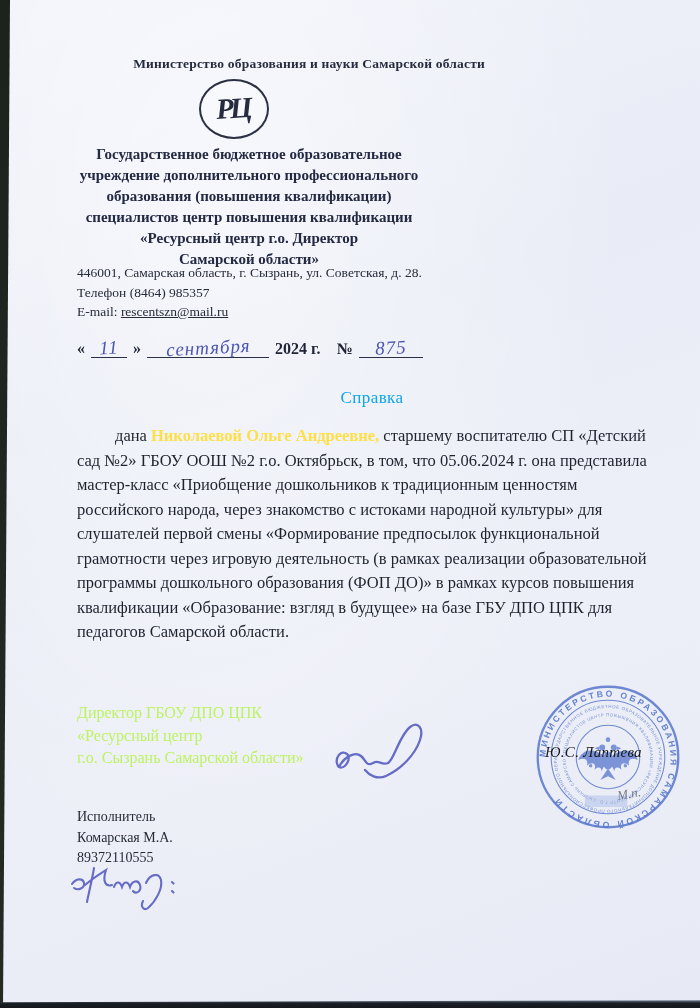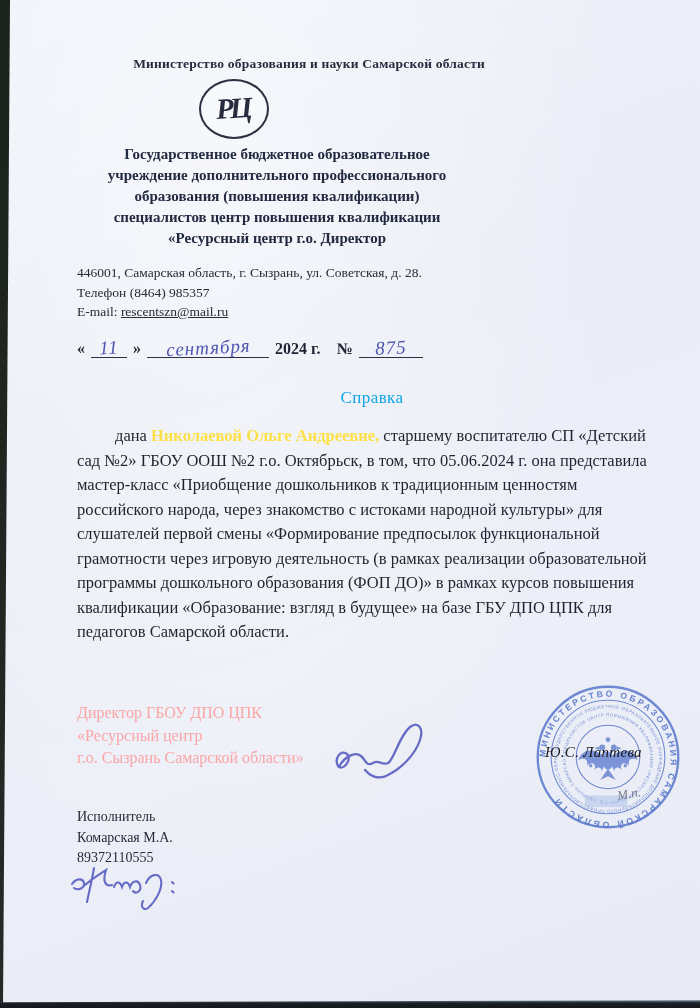--- a/index.html
+++ b/index.html
@@ -35,21 +35,21 @@
     left:199px;top:79px;width:66px;height:56px;
     border:2.5px solid #2b3142;border-radius:50%;
     display:flex;align-items:center;justify-content:center;
     color:#262c3e;background:rgba(255,255,255,.25);
   }
   .logo span{
     font-style:italic;font-weight:bold;font-size:29px;letter-spacing:-4px;
     transform:translate(-2px,-1px) rotate(-4deg);
   }
   .institution{
-    left:62px;top:144px;width:430px;text-align:center;
+    left:34px;top:144px;width:430px;text-align:center;
     font-size:15px;font-weight:bold;line-height:21px;color:#222941;
   }
   .contacts{
     left:77px;top:263px;width:430px;
     font-size:13.5px;line-height:19.5px;color:#262b39;
   }
   .contacts .email{ text-decoration:underline; }
   .dateline{
     left:77px;top:328px;width:420px;height:30px;
     font-size:16px;font-weight:bold;color:#1f2435;
@@ -70,21 +70,21 @@
     font-size:17px;font-weight:normal;letter-spacing:.4px;color:#0ea5e9;
   }
   .body-par{
     left:77px;top:424px;width:580px;
     font-size:16.5px;line-height:24.5px;color:#1e232e;
     text-indent:38px;text-align:left;
   }
   .body-par b{color:#fde047;}
   .director{
     left:77px;top:702px;width:300px;
-    font-size:16px;line-height:22.5px;color:#fca5a5;
+    font-size:16px;line-height:22.5px;color:#bef264;
   }
   .executor{
     left:77px;top:807px;width:300px;
     font-size:14px;line-height:20.5px;color:#262b36;
   }
   .sig-svg{pointer-events:none;}
   .stamp{left:531px;top:680px;width:154px;height:154px;opacity:.92;}
   .signer-name{
     left:545px;top:744px;font-size:15px;color:#15171c;z-index:6;
     letter-spacing:.3px;
@@ -108,20 +108,21 @@
   <div class="abs logo">
     <span>РЦ</span>
   </div>
 
   <div class="abs institution">
     <div>Государственное бюджетное образовательное</div>
     <div>учреждение дополнительного профессионального</div>
     <div>образования (повышения квалификации)</div>
     <div>специалистов центр повышения квалификации</div>
     <div>«Ресурсный центр г.о. Директор</div>
+    <div>Самарской области»</div>
   </div>
 
   <div class="abs contacts">
     <div>446001, Самарская область, г. Сызрань, ул. Советская, д. 28.</div>
     <div>Телефон (8464) 985357</div>
     <div><span>E-mail: </span><span class="email">rescentszn@mail.ru</span></div>
   </div>
 
   <div class="abs dateline">
     <span>«</span>

